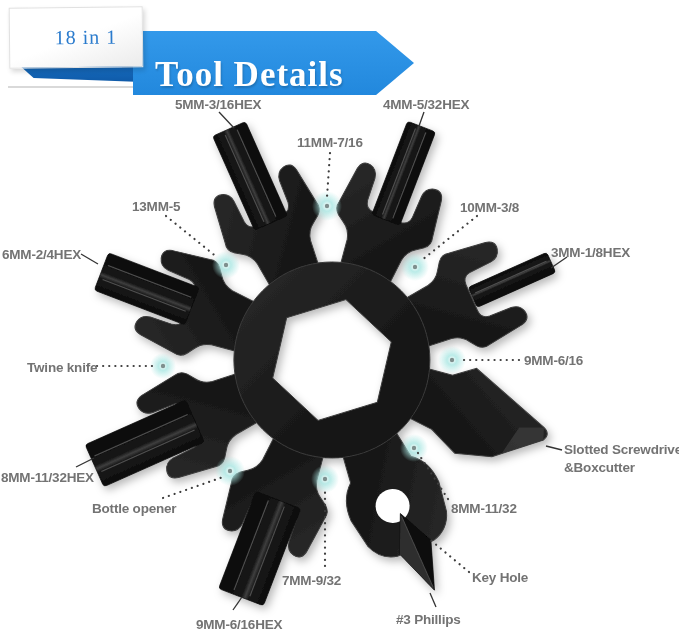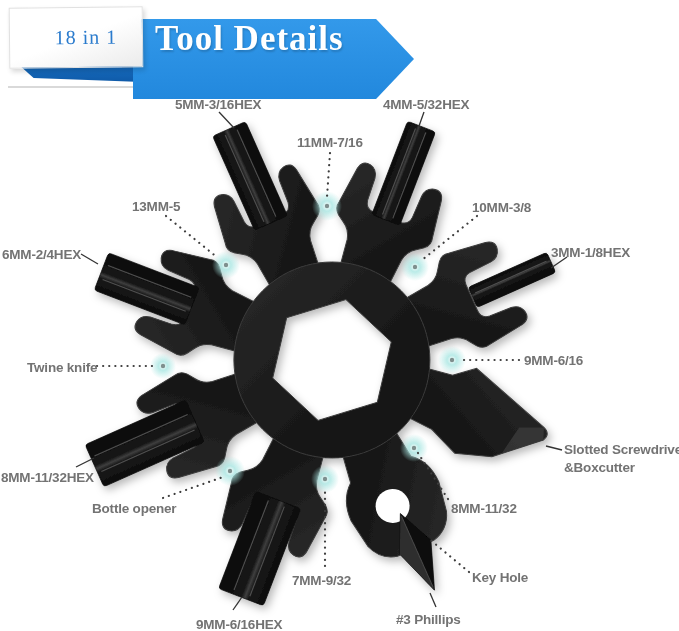--- a/index.html
+++ b/index.html
@@ -2,24 +2,24 @@
 <html><head>
 <meta charset="utf-8">
 <style>
   html,body{margin:0;padding:0;background:#fff;}
   #stage{position:relative;width:679px;height:631px;background:#fff;overflow:hidden;
          font-family:"Liberation Sans",sans-serif;}
   
   .banner-fold{position:absolute;left:16px;top:60px;width:126px;height:22px;z-index:1;
     background:linear-gradient(180deg,#1973c8,#0f5aa8);
     clip-path:polygon(0 10%,100% 25%,100% 100%,14% 82%);}
-  .banner-arrow{position:absolute;left:133px;top:19px;width:281px;height:80px;z-index:2;
+  .banner-arrow{position:absolute;left:133px;top:31px;width:281px;height:64px;z-index:2;
     background:linear-gradient(180deg,#3399ea 0%,#2288dd 100%);
     clip-path:polygon(0 0,86.5% 0,100% 50%,86.5% 100%,0 100%);
-    display:flex;align-items:flex-start;padding-left:22px;box-sizing:border-box;}
+    display:flex;align-items:flex-end;padding-left:22px;box-sizing:border-box;}
   .banner-title{font-family:"Liberation Serif",serif;font-weight:bold;font-size:35px;
     color:#ffffff;letter-spacing:1px;text-shadow:1px 2px 2px rgba(0,0,0,.18);}
   .badge-box{position:absolute;left:9px;top:7px;width:132px;height:59px;z-index:3;
     background:linear-gradient(160deg,#ffffff 50%,#ebebeb 100%);
     border:1px solid #e1e1e1;box-shadow:2px 3px 5px rgba(0,0,0,.16);
     display:flex;align-items:center;justify-content:center;transform:rotate(-0.6deg);}
   .badge-text{font-family:"Liberation Serif",serif;font-weight:normal;font-size:20px;
     color:#2a7bcd;letter-spacing:1px;margin-left:20px;}
   .header-rule{position:absolute;left:8px;top:86px;width:344px;height:2px;
     background:#d9d9d9;z-index:0;}
@@ -199,30 +199,30 @@
       <line class="leader-dotted" x1="325" y1="566" x2="325" y2="491"></line>
       <line class="leader-solid" x1="430" y1="593" x2="436" y2="607"></line>
       <line class="leader-solid" x1="242" y1="597" x2="233" y2="610"></line>
     </g>
   </svg>
 
   <span class="lbl" style="left:175px;top:96px">5MM-3/16HEX</span>
   <span class="lbl" style="left:383px;top:96px">4MM-5/32HEX</span>
   <span class="lbl" style="left:297px;top:134px">11MM-7/16</span>
   <span class="lbl" style="left:132px;top:198px">13MM-5</span>
-  <span class="lbl" style="left:472px;top:199px">10MM-3/8</span>
+  <span class="lbl" style="left:460px;top:199px">10MM-3/8</span>
   <span class="lbl" style="left:2px;top:246px">6MM-2/4HEX</span>
   <span class="lbl" style="left:551px;top:244px">3MM-1/8HEX</span>
   <span class="lbl" style="left:27px;top:359px">Twine knife</span>
   <span class="lbl" style="left:524px;top:352px">9MM-6/16</span>
   <span class="lbl" style="left:1px;top:469px">8MM-11/32HEX</span>
   <span class="lbl" style="left:564px;top:441px">
     <span style="display:block">Slotted Screwdriver</span>
     <span style="display:block">&amp;Boxcutter</span>
   </span>
   <span class="lbl" style="left:92px;top:500px">Bottle opener</span>
   <span class="lbl" style="left:451px;top:500px">8MM-11/32</span>
   <span class="lbl" style="left:472px;top:569px">Key Hole</span>
-  <span class="lbl" style="left:292px;top:572px">7MM-9/32</span>
+  <span class="lbl" style="left:282px;top:572px">7MM-9/32</span>
   <span class="lbl" style="left:396px;top:611px">#3 Phillips</span>
   <span class="lbl" style="left:196px;top:616px">9MM-6/16HEX</span>
 
 </div>
 
 </body></html>

